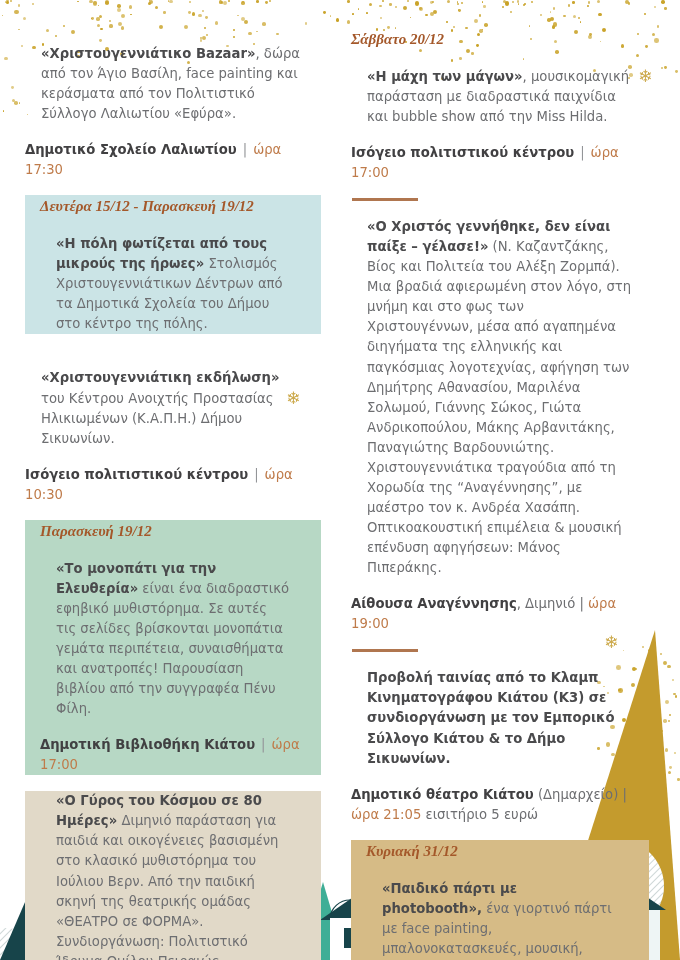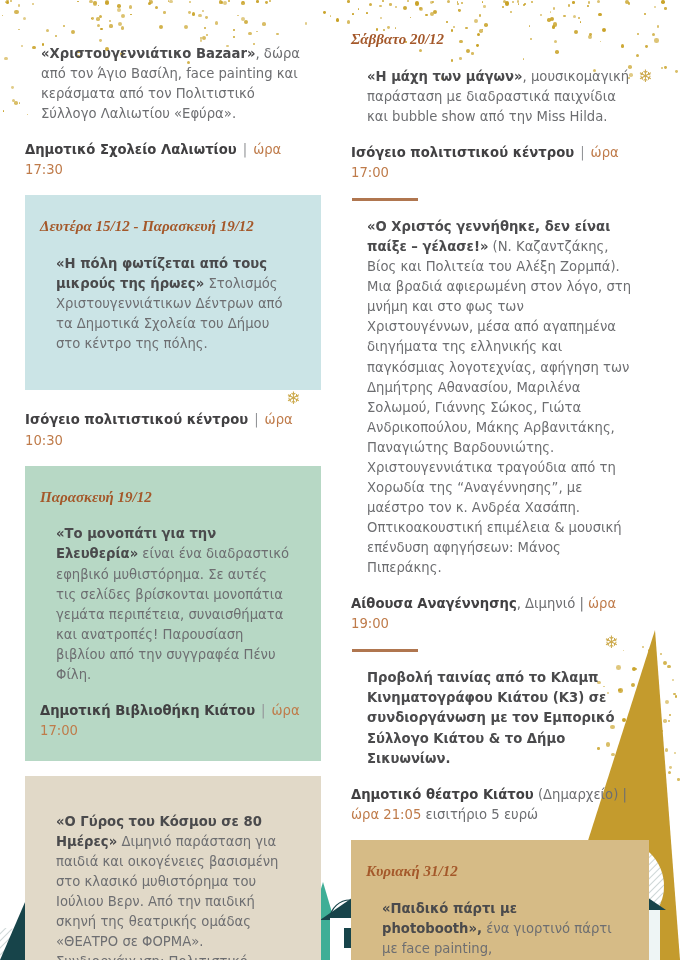--- a/index.html
+++ b/index.html
@@ -9,21 +9,21 @@
   }
   .confetti{position:absolute; inset:0; z-index:1; pointer-events:none;}
   .dot{position:absolute; border-radius:50%; background:#c9a227;}
   .orn{position:absolute; z-index:2; color:#c49b2d; opacity:.85; font-size:17px; pointer-events:none;}
   .gold-tri{position:absolute; right:0; bottom:0; z-index:2;}
   .village{position:absolute; left:0; bottom:0; z-index:3; pointer-events:none;}
   .col{position:absolute; top:28px; z-index:5;}
   .col-left{left:25px; width:296px;}
   .col-right{left:351px; width:298px;}
   .event{margin-bottom:15px; font-size:13.2px; line-height:1.52;}
-  .boxed{padding:20px 15px;}
+  .boxed{padding:0 15px;}
   .bg-blue{background:#cbe4e6;}
   .bg-mint{background:#b7d8c5;}
   .bg-beige{background:#e1d9c8;}
   .bg-tan{background:#d6bb86;}
   .date{
     font-family:"Liberation Serif",serif; font-style:italic; font-weight:700;
     color:#a4582a; font-size:15px; margin:0 0 5px 0;
   }
   p{margin:0;}
   .body{margin:16px;}
@@ -402,20 +402,21 @@
       <p class="body"><span class="ttl">«Χριστουγεννιάτικο Bazaar»</span><span>, δώρα από τον Άγιο Βασίλη, face painting και κεράσματα από τον Πολιτιστικό Σύλλογο Λαλιωτίου «Εφύρα».</span></p>
       <p class="locline"><span class="loc">Δημοτικό Σχολείο Λαλιωτίου</span><span class="sep">|</span><span class="time">ώρα 17:30</span></p>
     </section>
 
     <section class="event boxed bg-blue">
       <p class="date">Δευτέρα 15/12 - Παρασκευή 19/12</p>
       <p class="body"><span class="ttl">«Η πόλη φωτίζεται από τους μικρούς της ήρωες»</span><span> Στολισμός Χριστουγεννιάτικων Δέντρων από τα Δημοτικά Σχολεία του Δήμου στο κέντρο της πόλης.</span></p>
     </section>
 
     <section class="event" style="padding:2px 0 0 0;">
+      <p class="body"><span class="ttl">«Χριστουγεννιάτικη εκδήλωση»</span><span> του Κέντρου Ανοιχτής Προστασίας Ηλικιωμένων (Κ.Α.Π.Η.) Δήμου Σικυωνίων.</span></p>
       <p class="locline"><span class="loc">Ισόγειο πολιτιστικού κέντρου</span><span class="sep">|</span><span class="time">ώρα 10:30</span></p>
     </section>
 
     <section class="event boxed bg-mint">
       <p class="date">Παρασκευή 19/12</p>
       <p class="body"><span class="ttl">«Το μονοπάτι για την Ελευθερία»</span><span> είναι ένα διαδραστικό εφηβικό μυθιστόρημα. Σε αυτές τις σελίδες βρίσκονται μονοπάτια γεμάτα περιπέτεια, συναισθήματα και ανατροπές! Παρουσίαση βιβλίου από την συγγραφέα Πένυ Φίλη.</span></p>
       <p class="locline"><span class="loc">Δημοτική Βιβλιοθήκη Κιάτου</span><span class="sep">|</span><span class="time">ώρα 17:00</span></p>
     </section>
 
     <section class="event boxed bg-beige event-80days">

